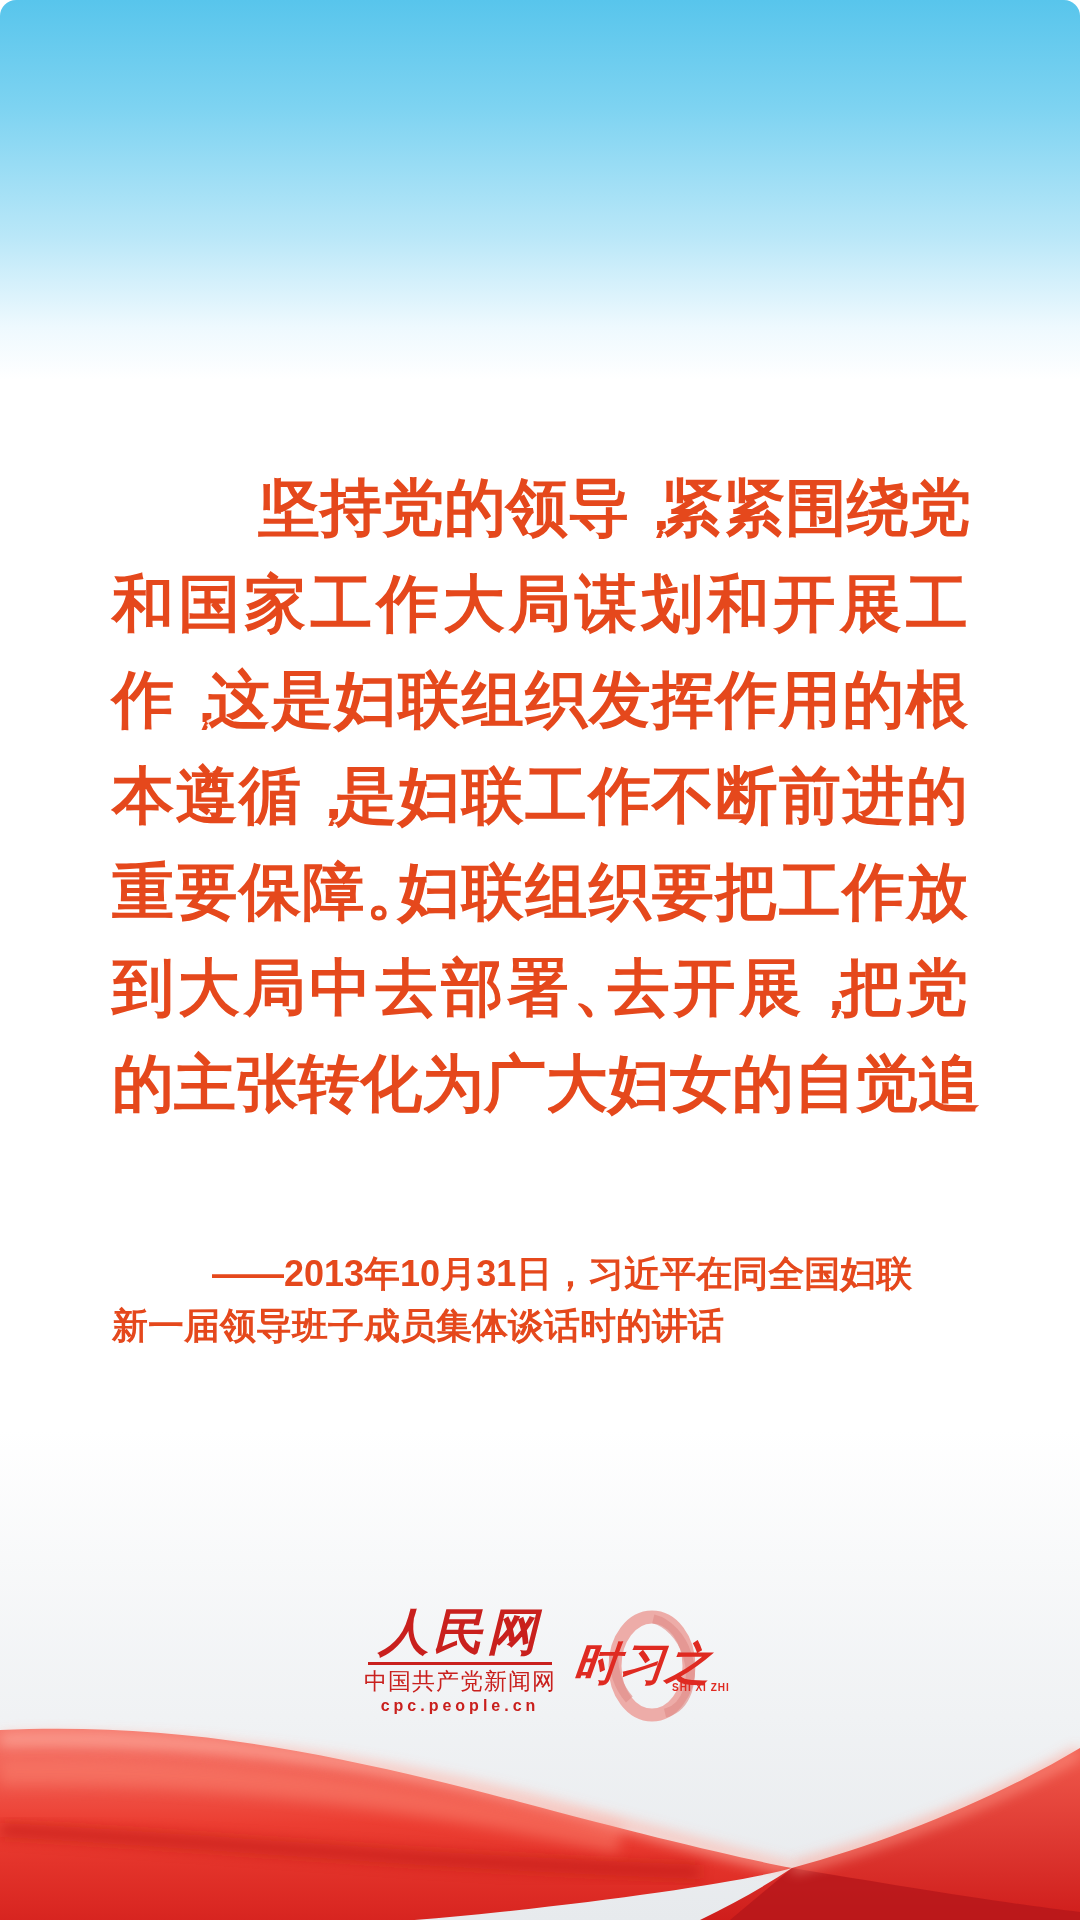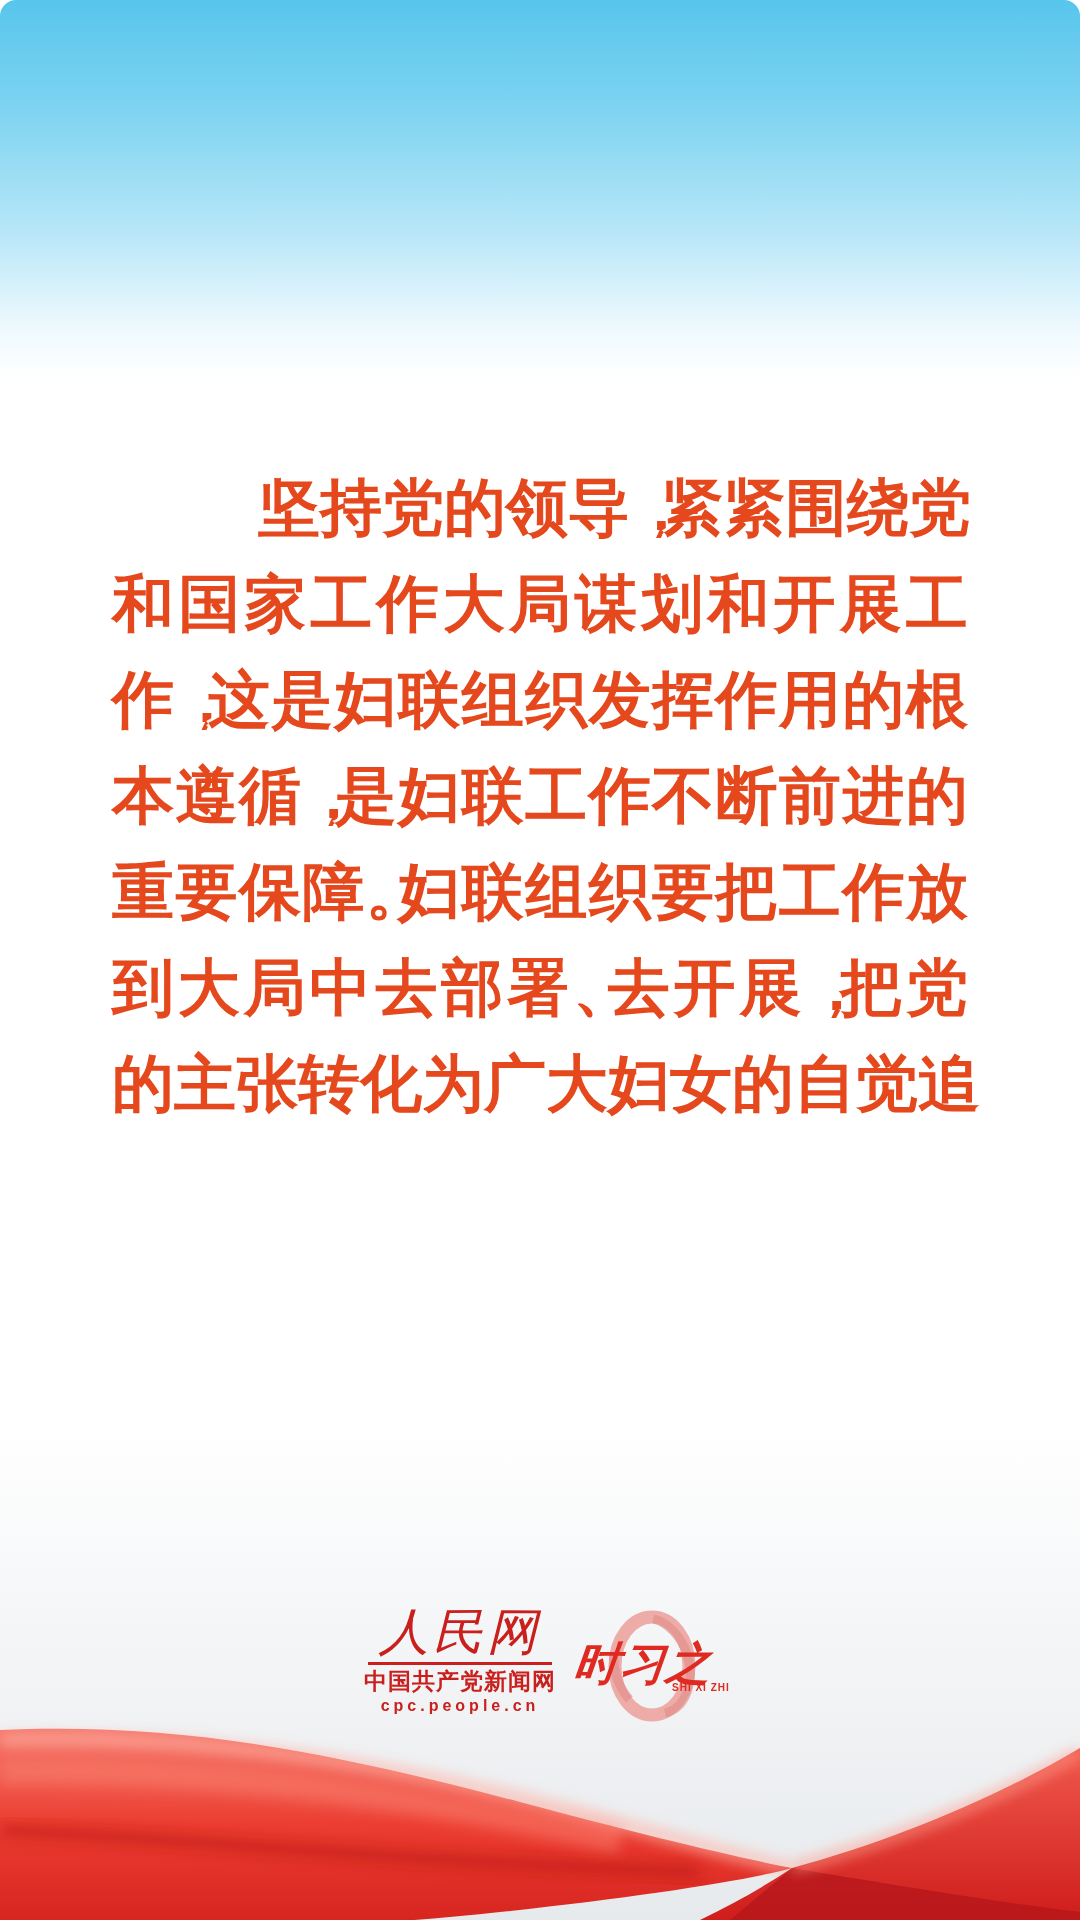--- a/index.html
+++ b/index.html
@@ -38,25 +38,25 @@
     position:absolute;left:112px;top:1248px;width:856px;
     color:#e5481c;font-weight:bold;font-size:36px;line-height:52px;
   }
   .attrib .a1{padding-left:100px;}
   
   .people-logo{
     position:absolute;left:350px;top:1604px;width:220px;
     color:#c9201d;text-align:center;
   }
   .people-logo .script{
-    font-size:50px;line-height:56px;font-weight:normal;font-style:italic;
+    font-size:50px;line-height:56px;font-weight:bold;font-style:italic;
     font-family:"Liberation Serif",serif;letter-spacing:4px;
   }
   .people-logo .rule{width:184px;height:3px;background:#c9201d;margin:2px auto 3px auto;}
-  .people-logo .site-name{font-size:23px;font-weight:bold;letter-spacing:1px;line-height:26px;}
+  .people-logo .site-name{font-size:23px;font-weight:normal;letter-spacing:1px;line-height:26px;}
   .people-logo .site-url{font-size:16px;font-weight:bold;letter-spacing:4px;line-height:24px;}
   .shixizhi{
     position:absolute;left:572px;top:1596px;width:160px;height:140px;color:#df2a21;
   }
   .shixizhi .ring{position:absolute;left:34px;top:14px;}
   .shixizhi .chars{
     position:absolute;left:2px;top:38px;width:140px;
     font-size:45px;font-weight:bold;font-style:italic;letter-spacing:1px;
     transform:skewX(-6deg);
   }
@@ -178,20 +178,24 @@
         <span>大</span>
         <span>妇</span>
         <span>女</span>
         <span>的</span>
         <span>自</span>
         <span>觉</span>
         <span>追</span>
       </div>
     </div>
 
+  <div class="attrib">
+    <div class="a1">——2013年10月31日，习近平在同全国妇联</div>
+    <div class="a2">新一届领导班子成员集体谈话时的讲话</div>
+  </div>
 
   <div class="bottom-wash"></div>
 
   <svg class="ribbon" viewBox="0 0 1080 520" width="1080" height="520">
     <defs>
       <linearGradient id="gA" x1="0" y1="0" x2="0" y2="1">
         <stop offset="0" stop-color="#f4776b"></stop>
         <stop offset="0.45" stop-color="#ec3e32"></stop>
         <stop offset="1" stop-color="#d31f1c"></stop>
       </linearGradient>

